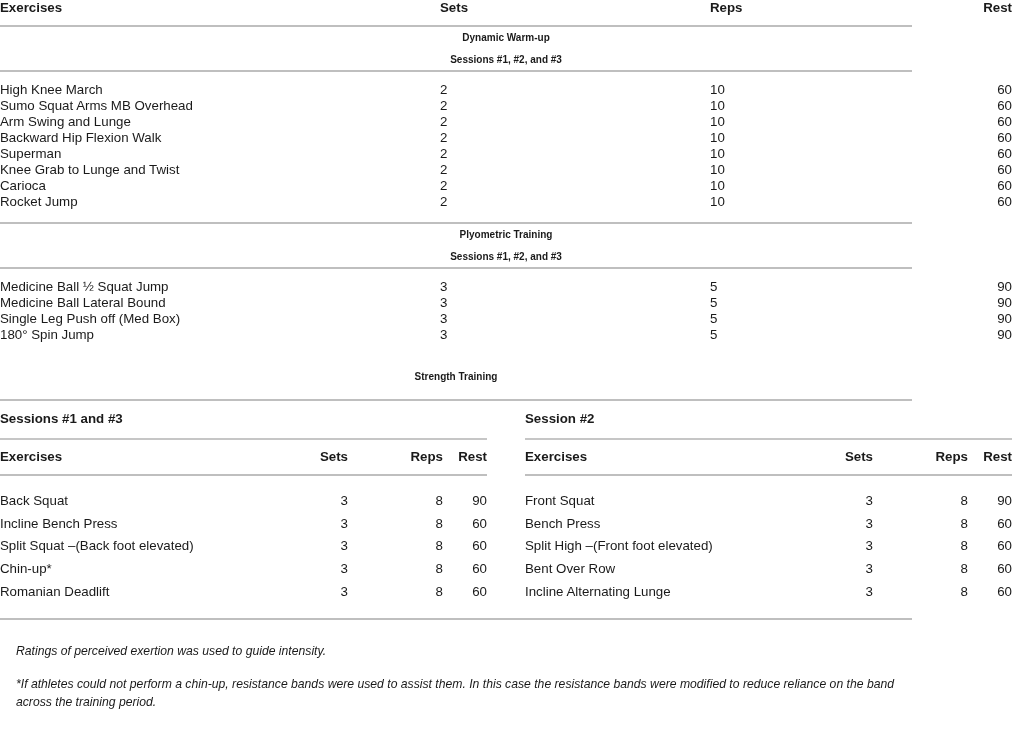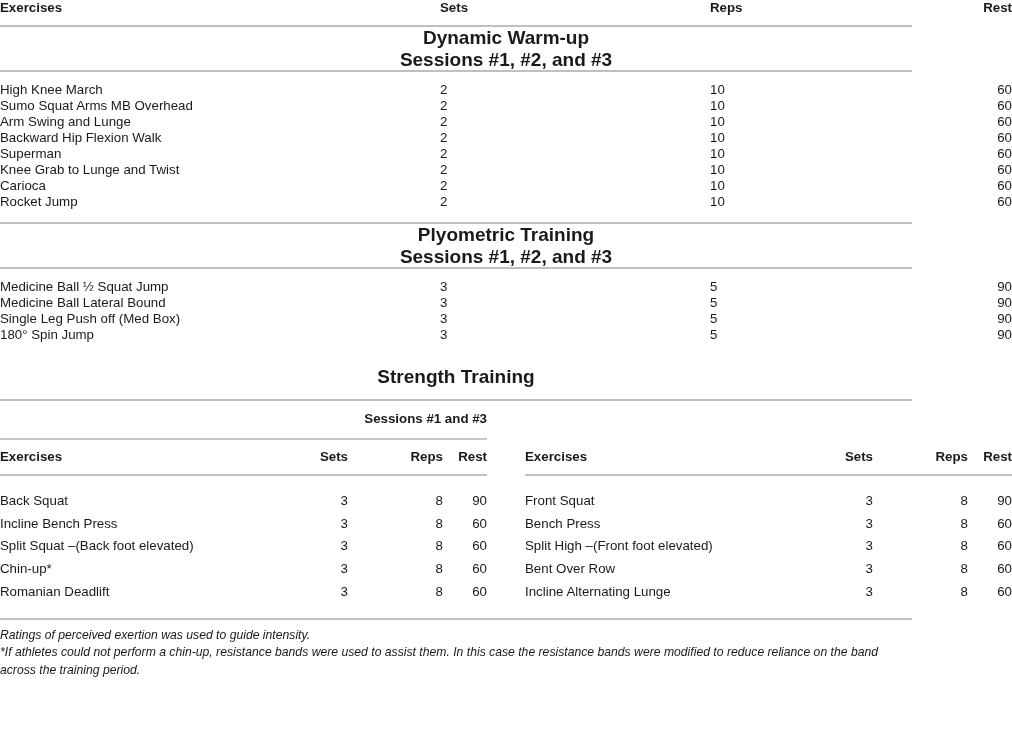--- a/index.html
+++ b/index.html
@@ -62,21 +62,21 @@
 
   td.d-ex   { text-align: left;  padding: 3.2px 0 3.4px 0; line-height: 16px; }
   td.d-sets { text-align: left;  padding: 3.2px 0 3.4px 0; line-height: 16px; }
   td.d-reps { text-align: left;  padding: 3.2px 0 3.4px 0; line-height: 16px; }
   td.d-rest { text-align: right; padding: 3.2px 0 3.4px 0; line-height: 16px; }
 
   
   .banner {
     text-align: center;
     font-weight: bold;
-    font-size: 19px;
+    font-size: 10px;
     line-height: 21.5px;
   }
   .banner .ln { display: block; }
   .banner-cell { padding: 12px 0 13px 0; }
   .banner-cell-single { padding: 11px 0 11px 0; }
 
   .spacer-8  { height: 8px; }
   .spacer-10 { height: 10px; }
   .spacer-12 { height: 12px; }
 
@@ -86,21 +86,21 @@
     width: 1012px;
   }
   .split .side {
     box-sizing: border-box;
   }
   .split .side.left  { width: 487px; }
   .split .gap        { width: 38px; }
   .split .side.right { width: 487px; }
 
   .sub-title {
-    text-align: right;
+    text-align: left;
     font-weight: bold;
     font-size: 13.3px;
     line-height: 16px;
     padding: 10px 0 11px 0;
   }
 
   table.sub {
     width: 100%;
     border-collapse: collapse;
     table-layout: fixed;
@@ -128,21 +128,21 @@
   .s-right { text-align: right; }
 
   
   .notes {
     padding-top: 7px;
     font-style: italic;
     font-size: 12.2px;
     line-height: 17.5px;
     color: #1a1a1a;
   }
-  .notes p { margin: 0; }
+  .notes p { margin: 16px; }
 </style>
 </head>
 <body>
 
 <div class="sheet">
 
   <table class="main">
     <colgroup>
       <col class="c-ex">
         <col class="c-sets">
@@ -312,20 +312,24 @@
   </div>
 
   <div class="rule"></div>
 
   <div class="split">
     <div class="side left">
       <div class="sub-title">Sessions #1 and #3</div>
       <div class="rule-thin"></div>
     </div>
     <div class="gap"></div>
+    <div class="side right">
+      <div class="sub-title">Session #2</div>
+      <div class="rule-thin"></div>
+    </div>
   </div>
 
   <div class="split">
 
     <div class="side left">
       <table class="sub">
         <colgroup>
           <col class="s-ex">
             <col class="s-sets">
             <col class="s-reps">

